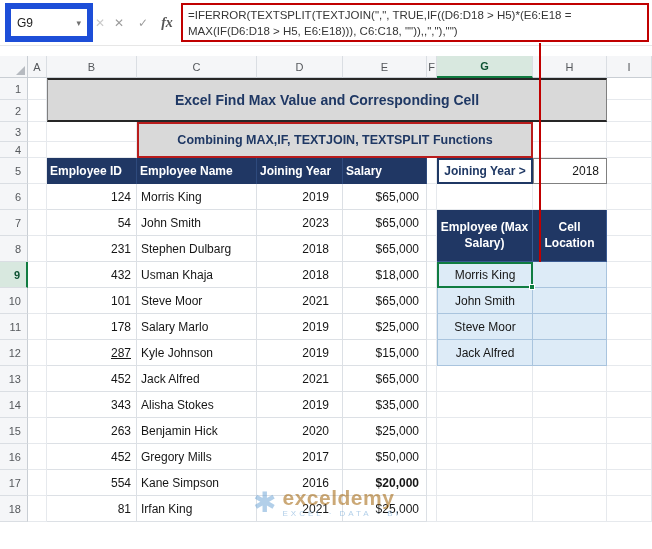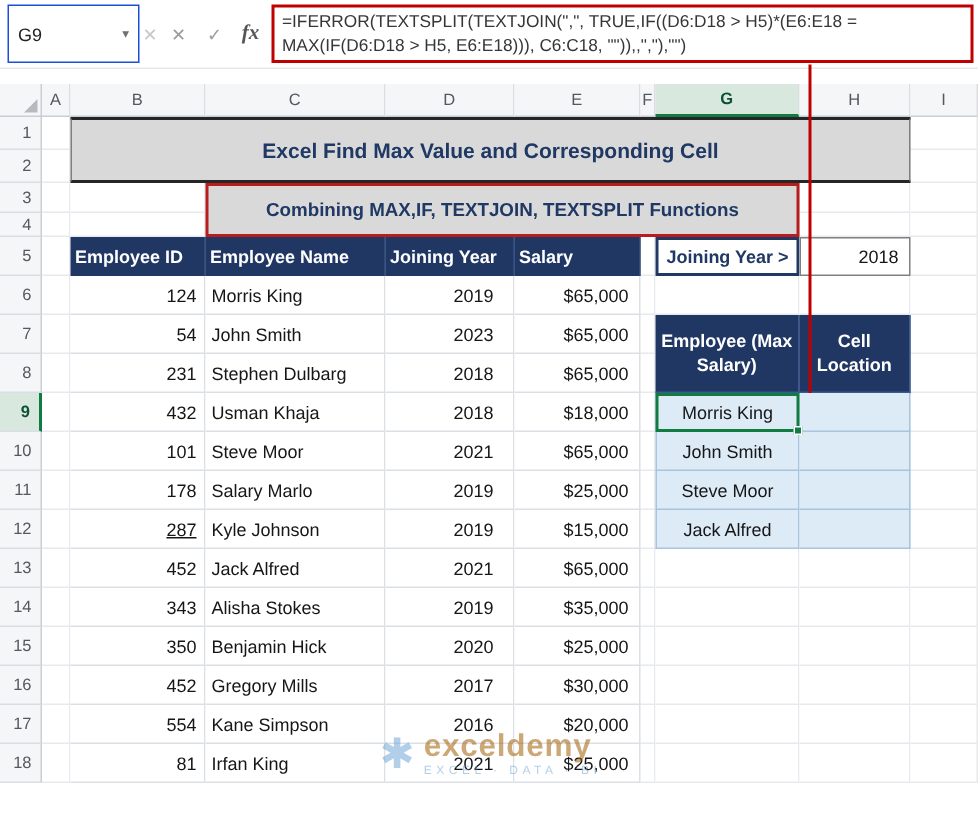--- a/index.html
+++ b/index.html
@@ -2,21 +2,21 @@
 <html><head>
 <meta charset="utf-8">
 <style>
   * { margin:0; padding:0; box-sizing:border-box; }
   body { font-family:"Liberation Sans","DejaVu Sans",sans-serif; background:#fff; }
   #page { position:relative; width:652px; height:549px; background:#fff; overflow:hidden; }
 
   
   .formula-bar { position:absolute; top:0; left:0; width:652px; height:46px; background:#fff;
     display:flex; align-items:stretch; padding:3px 3px 3px 5px; border-bottom:1px solid #E7E7E7; }
-  .name-box { width:88px; border:1px solid #1d4ed8; display:flex; align-items:center;
+  .name-box { width:88px; border:6px solid #1d4ed8; display:flex; align-items:center;
     justify-content:space-between; padding:0 6px; font-size:12px; color:#222; background:#fff; }
   .nb-chev { font-size:9px; color:#707070; }
   .fb-dots { width:14px; display:flex; align-items:center; justify-content:center; color:#BDBDBD; font-size:12px; }
   .fb-btn { width:24px; display:flex; align-items:center; justify-content:center; font-size:12px; color:#9C9C9C; }
   .fb-fx { font-style:italic; font-family:"Liberation Serif",serif; color:#565656; font-size:14px; font-weight:700; }
   .formula-input { flex:1; border:2px solid #C00000; margin-left:2px; padding:2px 5px;
     font-size:11.5px; line-height:16px; color:#363636; background:#fff; white-space:nowrap; overflow:hidden; }
 
   
   .sheet { position:absolute; top:56px; left:0; width:652px; height:466px; }
@@ -334,32 +334,32 @@
         <div class="mt-cell mt-year" style="grid-area: 13 / 5 / 14 / 6;">2019</div>
         <div class="mt-cell mt-salary" style="grid-area: 13 / 6 / 14 / 7;">$15,000</div>
         <div class="mt-cell mt-id" style="grid-area: 14 / 3 / 15 / 4;">452</div>
         <div class="mt-cell mt-name" style="grid-area: 14 / 4 / 15 / 5;">Jack Alfred</div>
         <div class="mt-cell mt-year" style="grid-area: 14 / 5 / 15 / 6;">2021</div>
         <div class="mt-cell mt-salary" style="grid-area: 14 / 6 / 15 / 7;">$65,000</div>
         <div class="mt-cell mt-id" style="grid-area: 15 / 3 / 16 / 4;">343</div>
         <div class="mt-cell mt-name" style="grid-area: 15 / 4 / 16 / 5;">Alisha Stokes</div>
         <div class="mt-cell mt-year" style="grid-area: 15 / 5 / 16 / 6;">2019</div>
         <div class="mt-cell mt-salary" style="grid-area: 15 / 6 / 16 / 7;">$35,000</div>
-        <div class="mt-cell mt-id" style="grid-area: 16 / 3 / 17 / 4;">350</div>
+        <div class="mt-cell mt-id" style="grid-area: 16 / 3 / 17 / 4;">263</div>
         <div class="mt-cell mt-name" style="grid-area: 16 / 4 / 17 / 5;">Benjamin Hick</div>
         <div class="mt-cell mt-year" style="grid-area: 16 / 5 / 17 / 6;">2020</div>
         <div class="mt-cell mt-salary" style="grid-area: 16 / 6 / 17 / 7;">$25,000</div>
         <div class="mt-cell mt-id" style="grid-area: 17 / 3 / 18 / 4;">452</div>
         <div class="mt-cell mt-name" style="grid-area: 17 / 4 / 18 / 5;">Gregory Mills</div>
         <div class="mt-cell mt-year" style="grid-area: 17 / 5 / 18 / 6;">2017</div>
-        <div class="mt-cell mt-salary" style="grid-area: 17 / 6 / 18 / 7;">$30,000</div>
+        <div class="mt-cell mt-salary" style="grid-area: 17 / 6 / 18 / 7;">$50,000</div>
         <div class="mt-cell mt-id" style="grid-area: 18 / 3 / 19 / 4;">554</div>
         <div class="mt-cell mt-name" style="grid-area: 18 / 4 / 19 / 5;">Kane Simpson</div>
         <div class="mt-cell mt-year" style="grid-area: 18 / 5 / 19 / 6;">2016</div>
-        <div class="mt-cell mt-salary" style="grid-area: 18 / 6 / 19 / 7;">$20,000</div>
+        <div class="mt-cell mt-salary" style="grid-area: 18 / 6 / 19 / 7; font-weight: bold;">$20,000</div>
         <div class="mt-cell mt-id" style="grid-area: 19 / 3 / 20 / 4;">81</div>
         <div class="mt-cell mt-name" style="grid-area: 19 / 4 / 20 / 5;">Irfan King</div>
         <div class="mt-cell mt-year" style="grid-area: 19 / 5 / 20 / 6;">2021</div>
         <div class="mt-cell mt-salary" style="grid-area: 19 / 6 / 20 / 7;">$25,000</div>
         <div class="res-cell res-name" style="grid-area: 10 / 8 / 11 / 9;">Morris King</div>
         <div class="res-cell res-loc" style="grid-area: 10 / 9 / 11 / 10;"></div>
         <div class="res-cell res-name" style="grid-area: 11 / 8 / 12 / 9;">John Smith</div>
         <div class="res-cell res-loc" style="grid-area: 11 / 9 / 12 / 10;"></div>
         <div class="res-cell res-name" style="grid-area: 12 / 8 / 13 / 9;">Steve Moor</div>
         <div class="res-cell res-loc" style="grid-area: 12 / 9 / 13 / 10;"></div>

